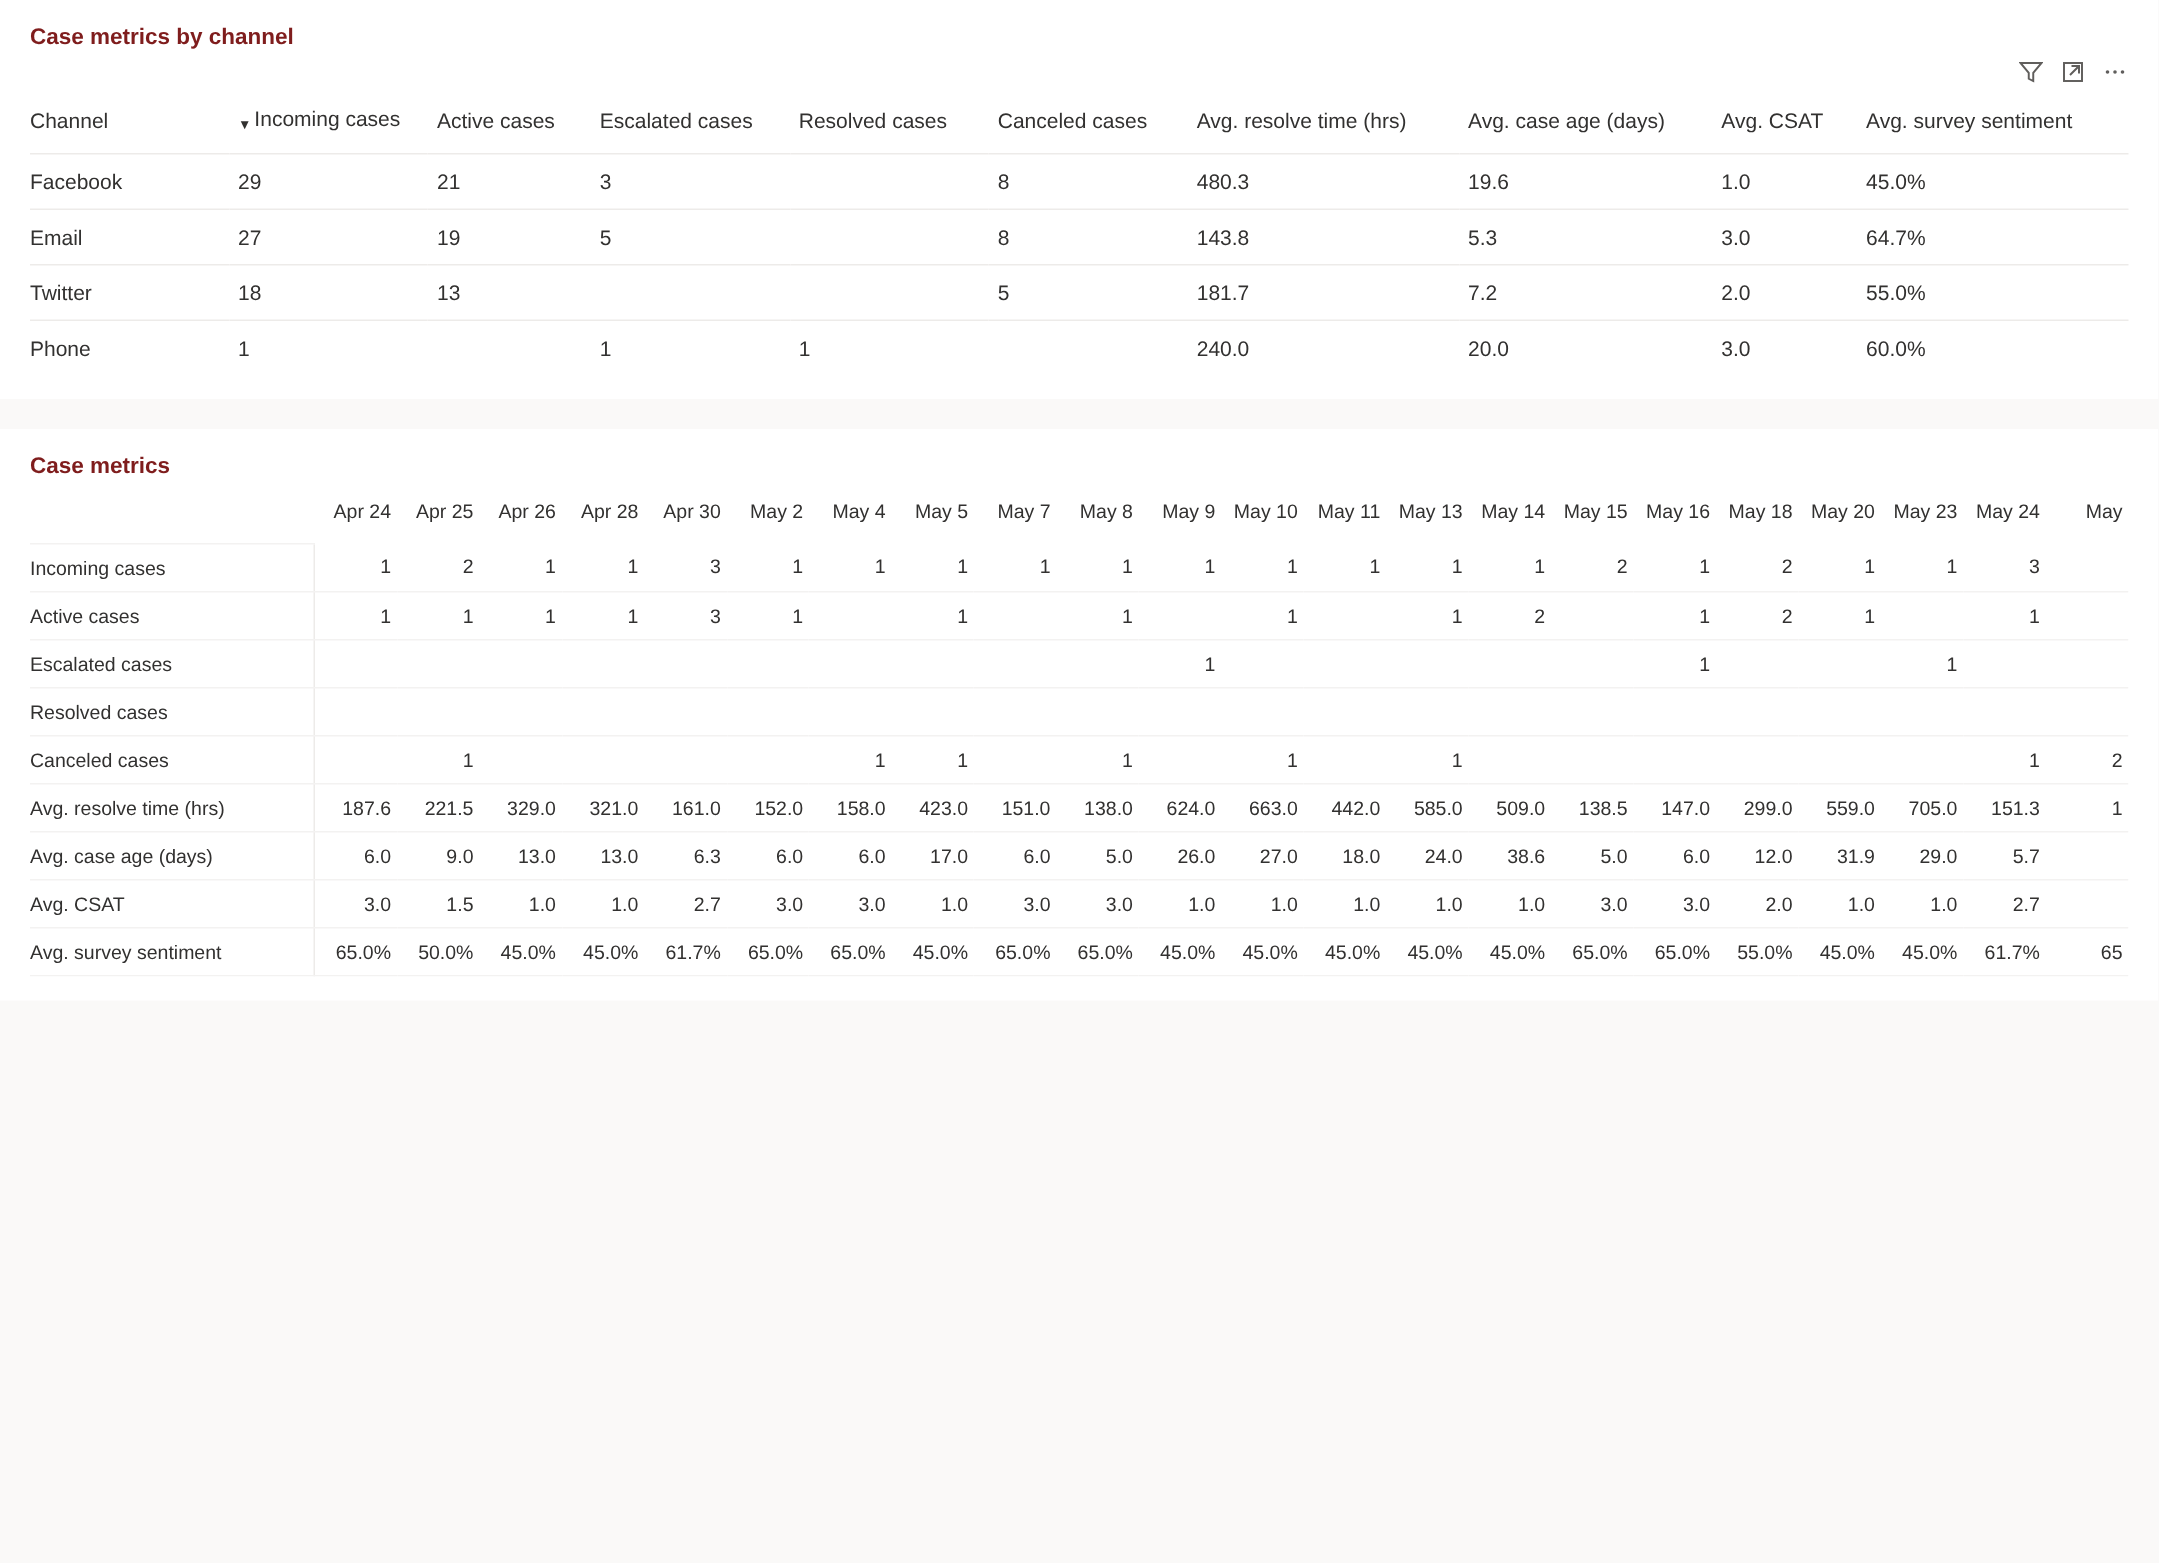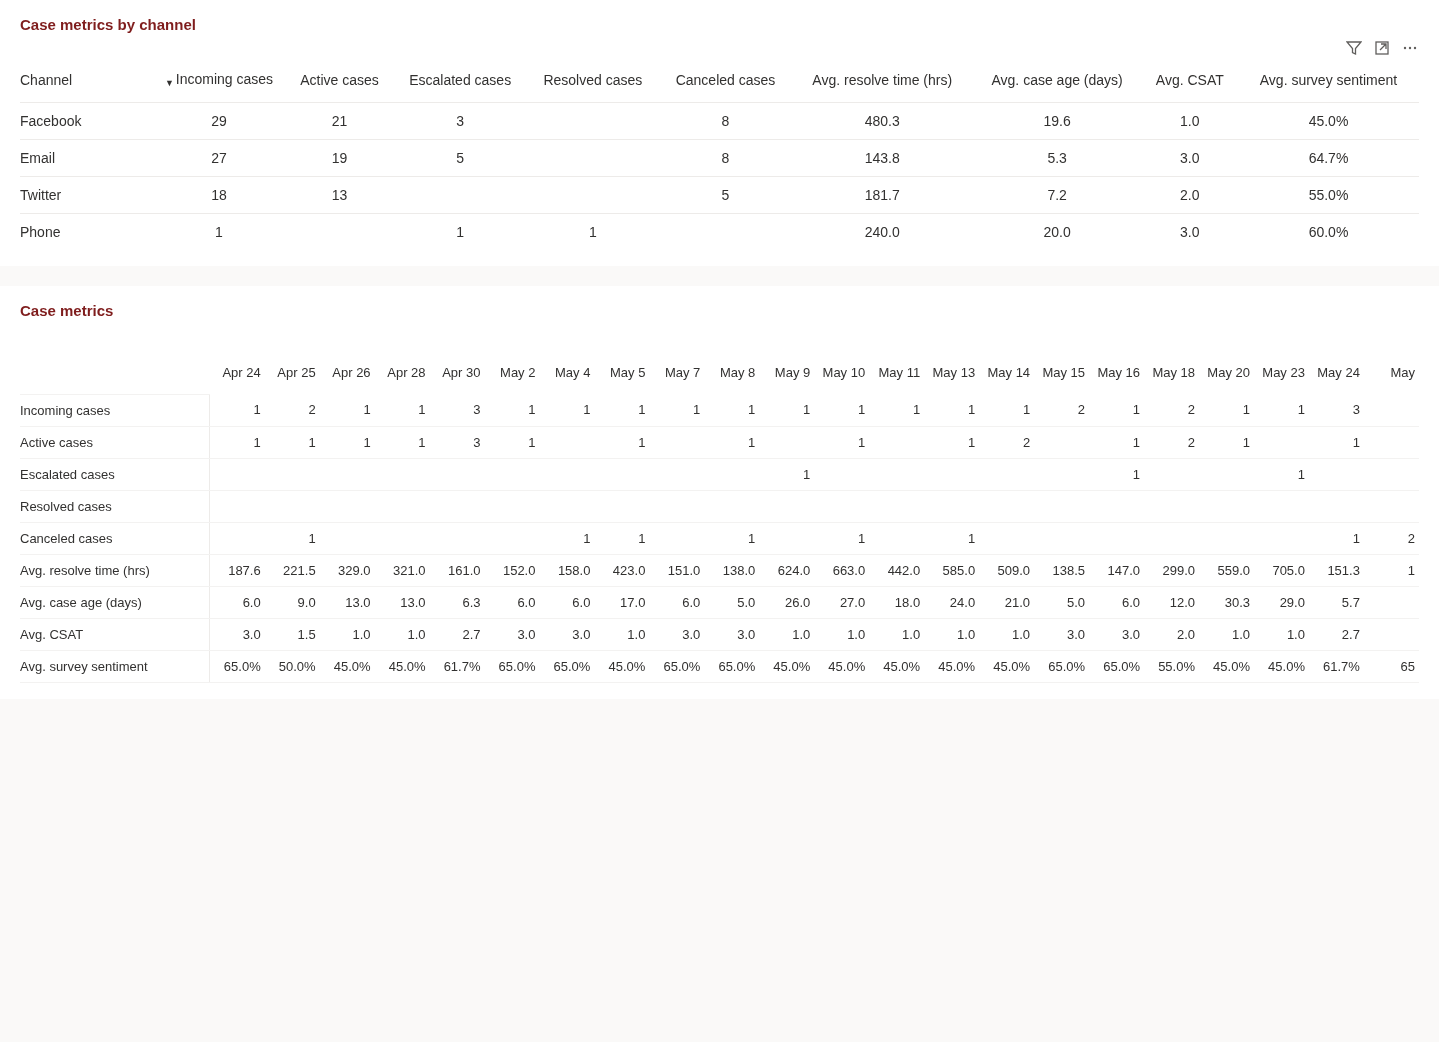--- a/index.html
+++ b/index.html
@@ -41,21 +41,21 @@
     }
     .toolbar-icon svg { width: 16px; height: 16px; stroke: currentColor; fill: none; stroke-width:1.3; }
 
     
     table.top {
       width: 100%;
       border-collapse: collapse;
       table-layout: fixed;
     }
     table.top th, table.top td {
-      text-align: center;
+      text-align: left;
       padding: 10px 6px;
       font-size: 14px;
       color: #323130;
       border-top: 1px solid #edebe9;
       white-space: nowrap;
     }
     table.top thead th {
       border-top: none;
       font-weight: 400;
       vertical-align: bottom;
@@ -88,21 +88,20 @@
       margin-right: 2px;
     }
 
     
     .matrix-wrap {
       overflow-x: hidden;
     }
     table.matrix {
       border-collapse: collapse;
       table-layout: fixed;
-      margin-top: 32px;
     }
     table.matrix th, table.matrix td {
       font-size: 13px;
       color: #323130;
       padding: 8px 4px;
       text-align: right;
       white-space: nowrap;
       border-bottom: 1px solid #f3f2f1;
     }
     table.matrix th.rowhdr, table.matrix td.rowhdr {
@@ -448,25 +447,25 @@
             <td>6.3</td>
             <td>6.0</td>
             <td>6.0</td>
             <td>17.0</td>
             <td>6.0</td>
             <td>5.0</td>
             <td>26.0</td>
             <td>27.0</td>
             <td>18.0</td>
             <td>24.0</td>
-            <td>21.0</td>
+            <td>38.6</td>
             <td>5.0</td>
             <td>6.0</td>
             <td>12.0</td>
-            <td>30.3</td>
+            <td>31.9</td>
             <td>29.0</td>
             <td>5.7</td>
             <td></td>
           </tr>
           <tr>
             <td class="rowhdr">Avg. CSAT</td>
             <td>3.0</td>
             <td>1.5</td>
             <td>1.0</td>
             <td>1.0</td>

